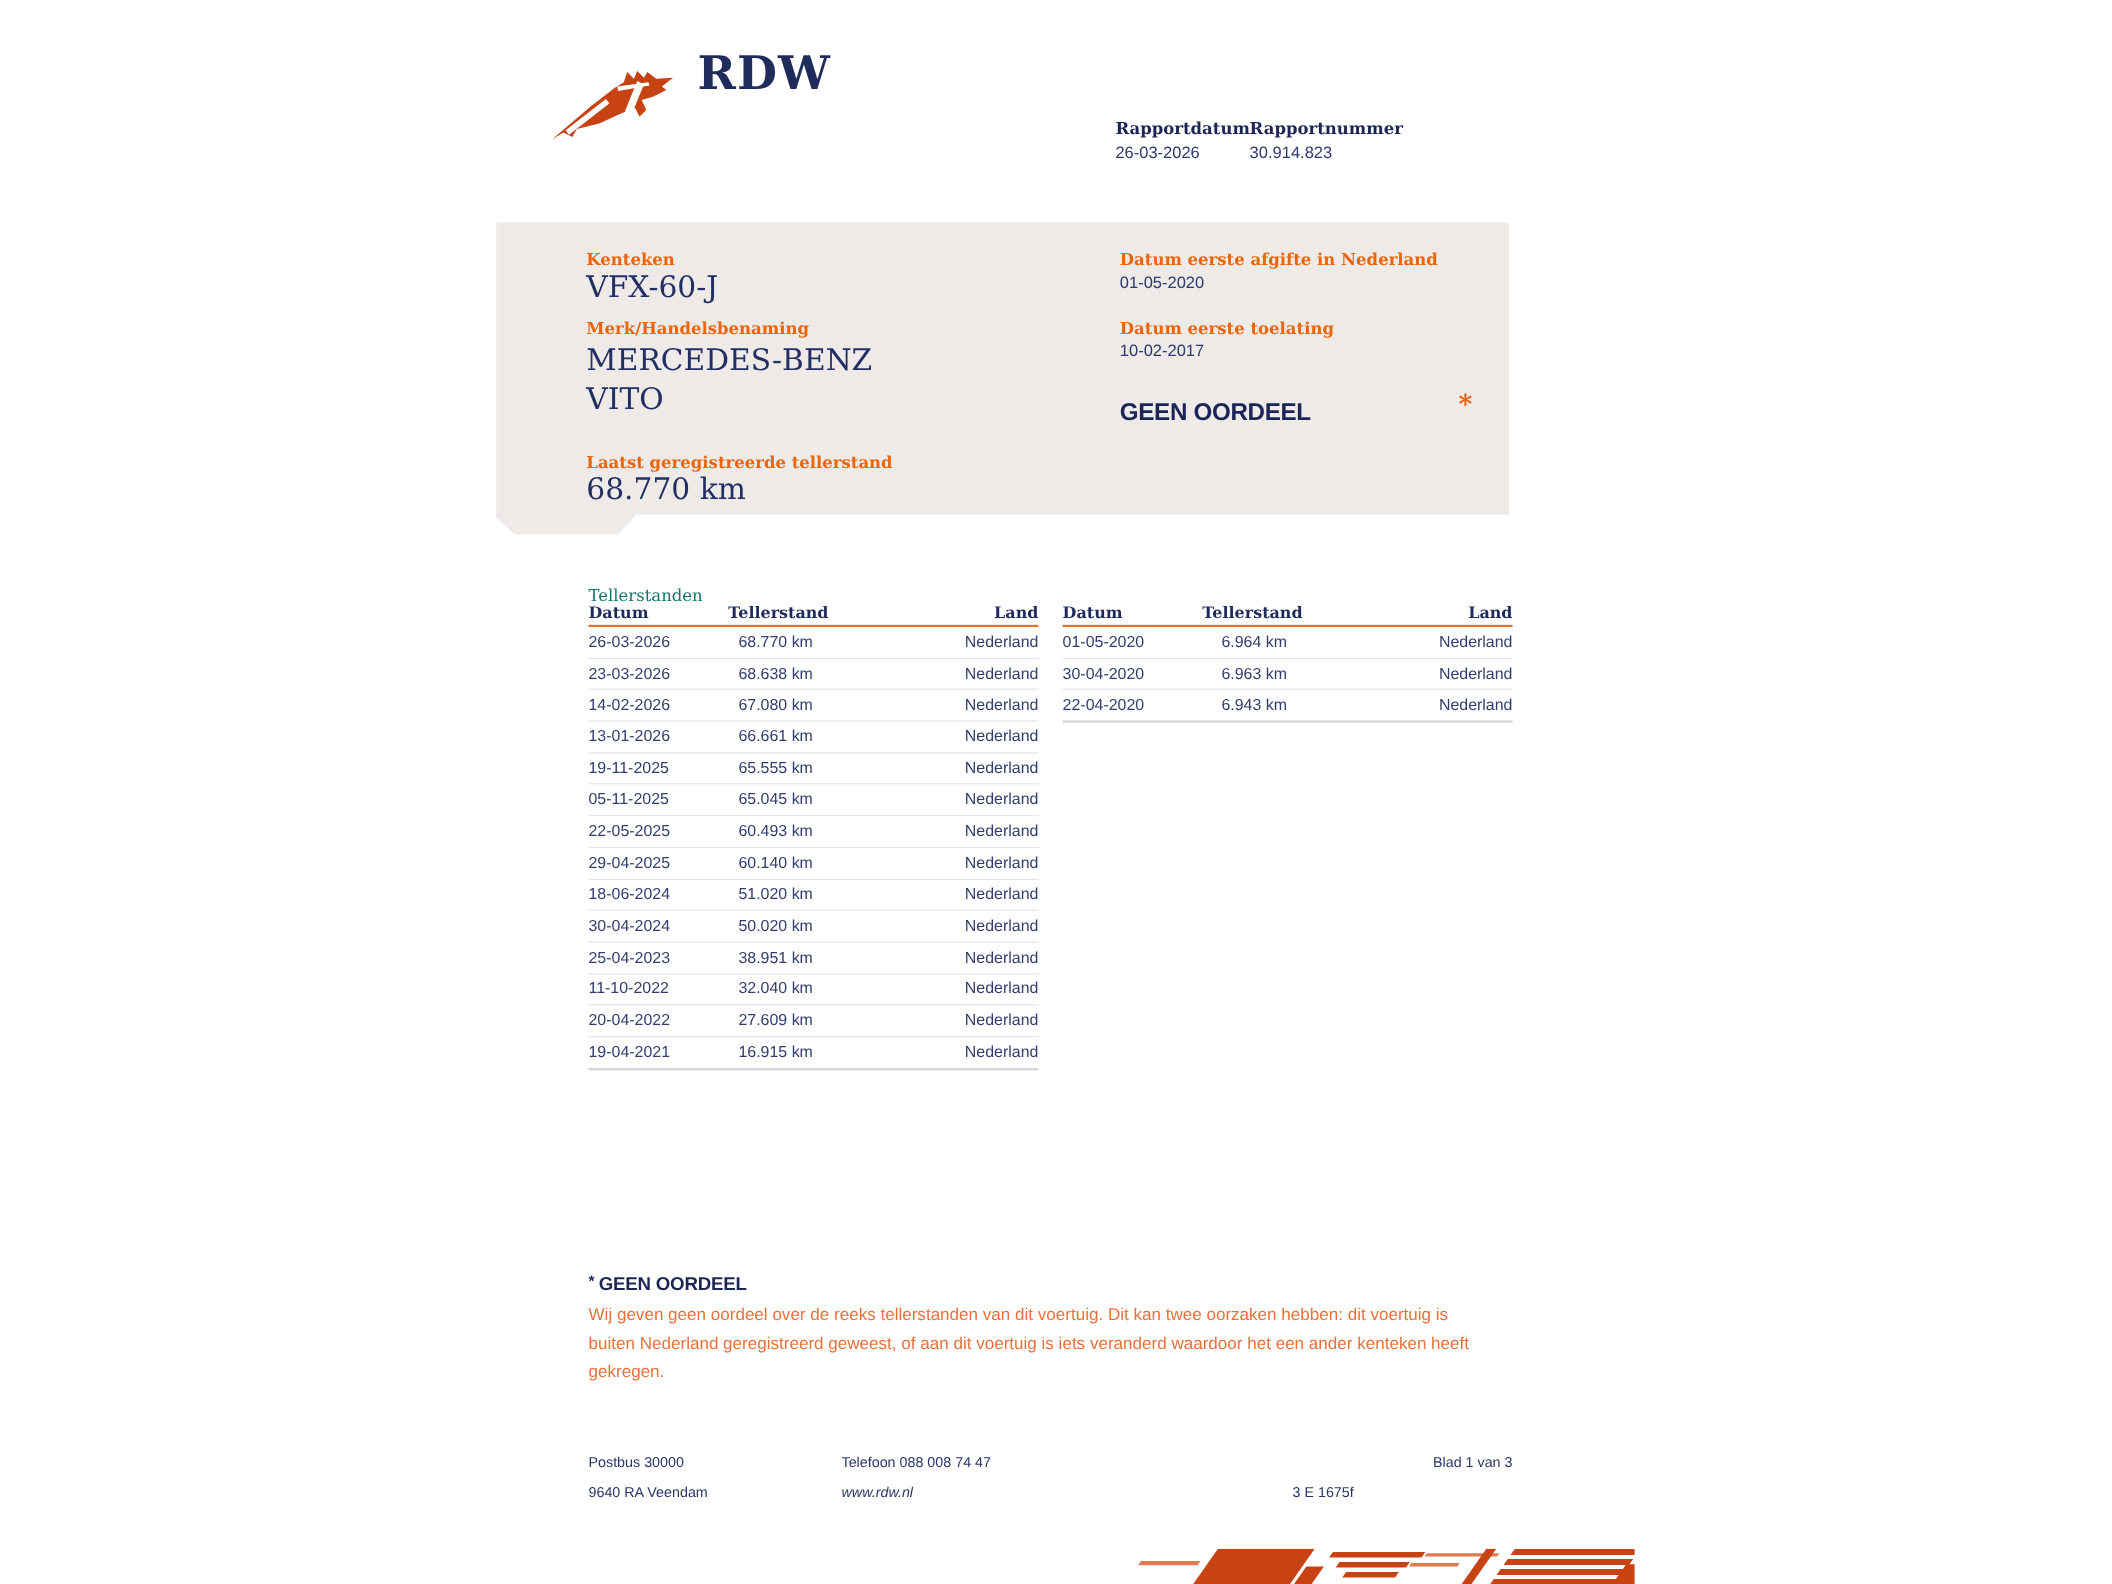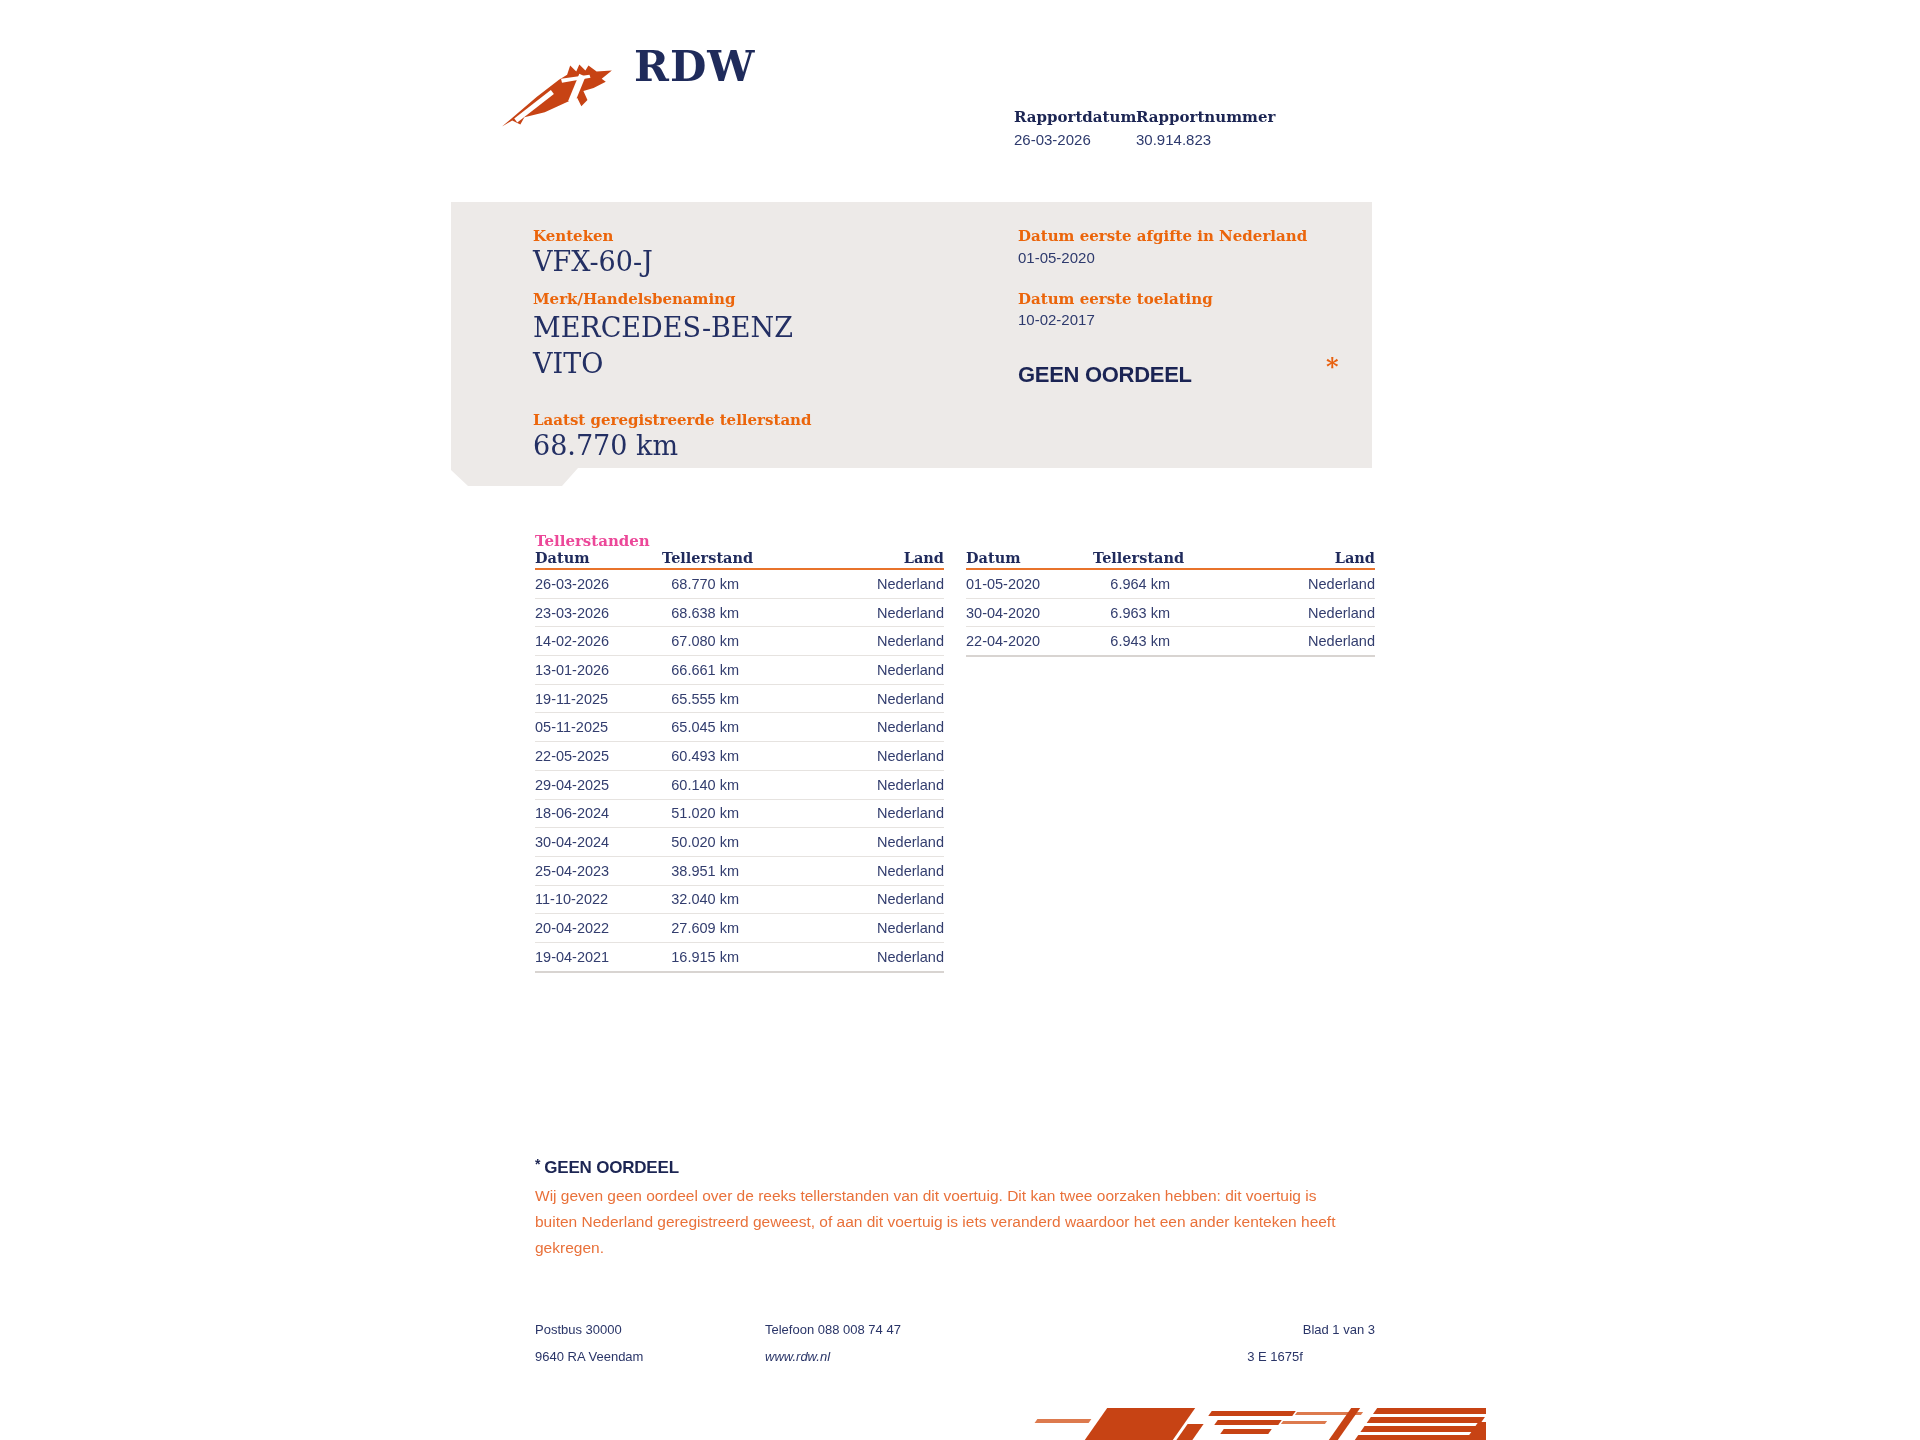--- a/index.html
+++ b/index.html
@@ -19,21 +19,21 @@
   
   .summary-box{left:451px;top:202px;width:921px;height:284px;background:#EDEAE8;
     clip-path:polygon(0 0,100% 0,100% 266px,127px 266px,111px 284px,17px 284px,0 268px);}
   .box-label{font-family:"DejaVu Serif",serif;font-weight:700;font-size:15px;color:#EB650B;}
   .box-value-big{font-family:"DejaVu Serif",serif;font-size:27px;color:#232F63;}
   .box-value-sm{font-size:15px;color:#2E3A6D;}
   .oordeel{font-weight:700;font-size:22px;color:#1B2454;letter-spacing:-0.3px;}
   .oordeel-star{font-family:"DejaVu Serif",serif;font-weight:700;font-size:24px;color:#E8610F;}
 
   
-  .section-title{font-family:"DejaVu Serif",serif;font-weight:700;font-size:15px;color:#ec4899;}
+  .section-title{font-family:"DejaVu Serif",serif;font-weight:400;font-size:15px;color:#0f766e;}
   .km-table{width:409px;}
   .km-head{display:flex;height:19px;border-bottom:2px solid #E8732B;
            font-family:"DejaVu Serif",serif;font-weight:700;font-size:14.5px;color:#1F2A5C;}
   .km-head .h-date{width:127px;}
   .km-head .h-km{flex:1;text-align:left;}
   .km-head .h-land{text-align:left;}
   .km-rows{border-bottom:2px solid #D8D4D1;}
   .km-row{display:flex;align-items:center;height:27.7px;border-bottom:1px solid #E6E3E0;
           font-size:14.5px;color:#323D6E;}
   .km-row:last-child{border-bottom:none;}
@@ -208,21 +208,21 @@
   <div class="abs exp-title" style="left:535px;top:1156px;">
     <span class="exp-star">*</span><span>GEEN OORDEEL</span>
   </div>
   <div class="abs exp-body" style="left:535px;top:1183px;">Wij geven geen oordeel over de reeks tellerstanden van dit voertuig. Dit kan twee oorzaken hebben: dit voertuig is buiten Nederland geregistreerd geweest, of aan dit voertuig is iets veranderd waardoor het een ander kenteken heeft gekregen.</div>
 
   <div class="abs foot" style="left:535px;top:1322px;">Postbus 30000</div>
   <div class="abs foot" style="left:535px;top:1349px;">9640 RA Veendam</div>
   <div class="abs foot" style="left:765px;top:1322px;">Telefoon 088 008 74 47</div>
   <div class="abs foot" style="left:765px;top:1349px;font-style:italic;">www.rdw.nl</div>
   <div class="abs foot" style="left:1175px;top:1322px;width:200px;text-align:right;">Blad 1 van 3</div>
-  <div class="abs foot" style="left:1175px;top:1349px;width:200px;text-align:center;">3 E 1675f</div>
+  <div class="abs foot" style="left:1175px;top:1349px;width:200px;text-align:left;">3 E 1675f</div>
 
   <div class="abs wing-strip">
     <div class="wp wp-light" style="left:2px;top:11px;width:54px;height:4px;"></div>
     <div class="wp" style="left:62px;top:0;width:88px;height:32px;"></div>
     <div class="wp" style="left:148px;top:16px;width:16px;height:16px;"></div>
     <div class="wp" style="left:176px;top:3px;width:84px;height:5px;"></div>
     <div class="wp wp-light" style="left:262px;top:4px;width:66px;height:3px;"></div>
     <div class="wp" style="left:182px;top:12px;width:64px;height:5px;"></div>
     <div class="wp wp-light" style="left:248px;top:13px;width:44px;height:3px;"></div>
     <div class="wp" style="left:188px;top:21px;width:48px;height:5px;"></div>

